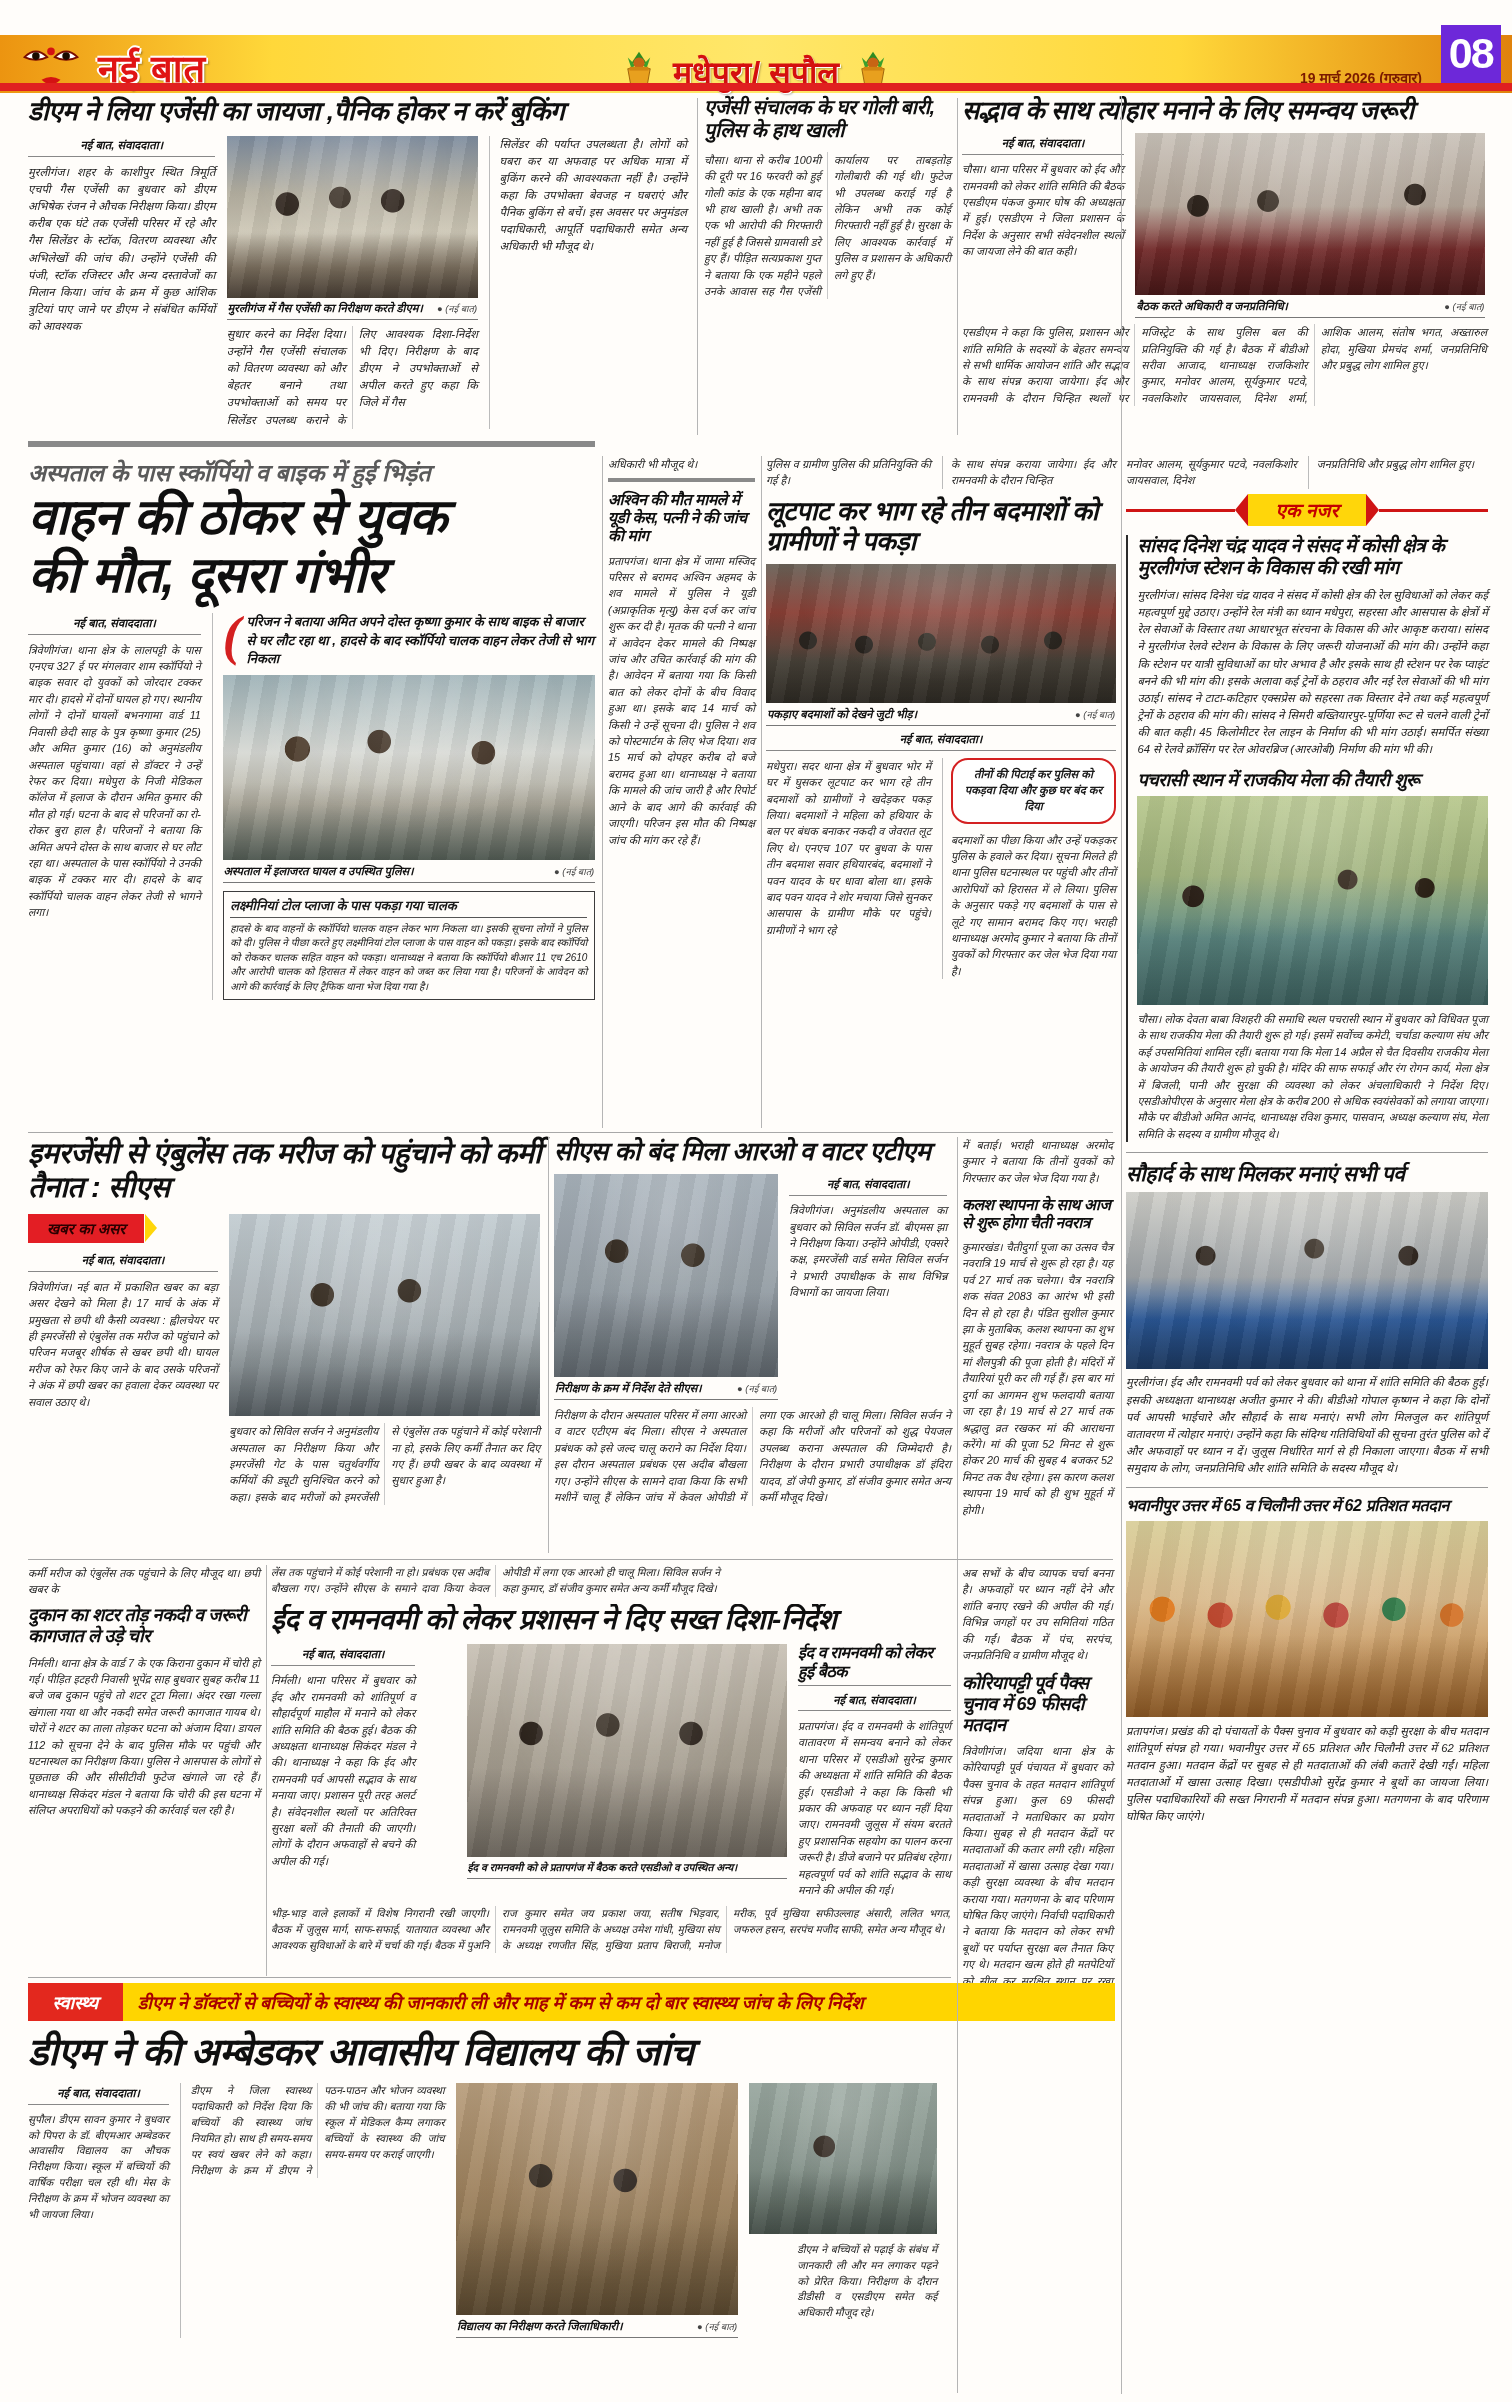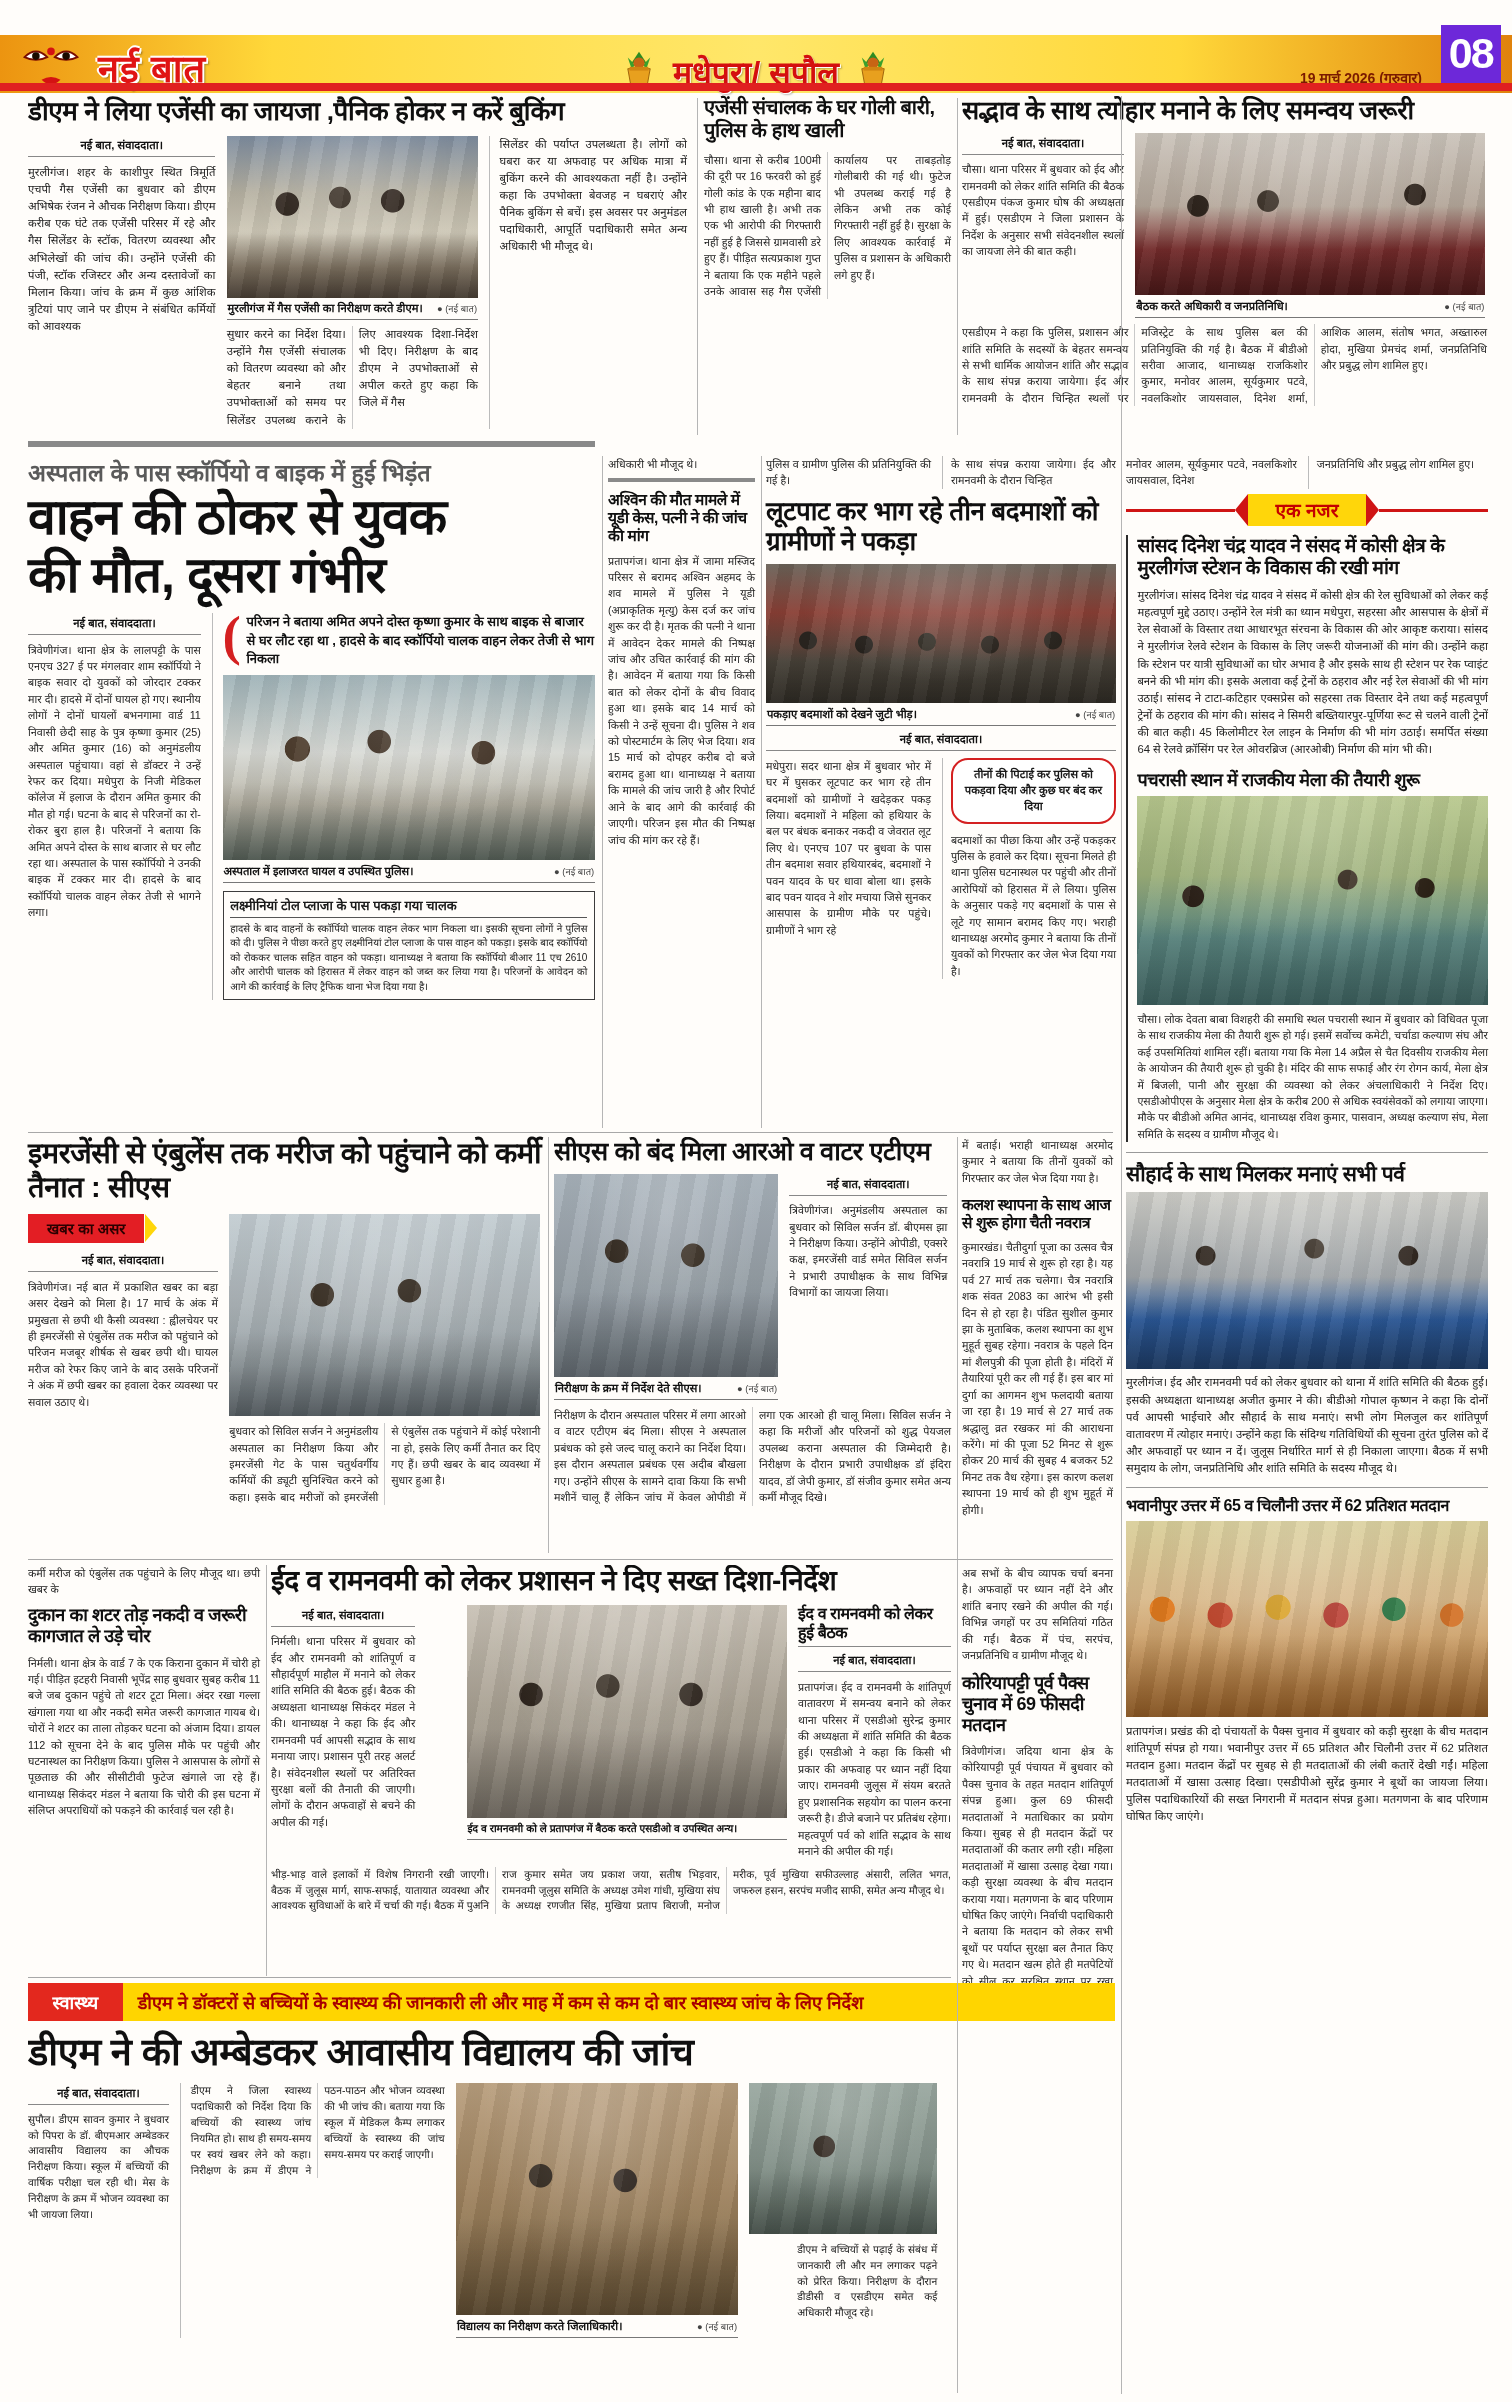--- a/index.html
+++ b/index.html
@@ -1,18 +1,18 @@
 <!DOCTYPE html>
 <html style="font-size:15px"><head>
 <meta charset="utf-8">
 <style>
   html,body{margin:0;padding:0;background:#dedede;}
   body{font-family:"Liberation Sans",sans-serif;}
   #page{position:relative;width:1512px;height:2402px;background:#fffdfa;margin:0 auto;overflow:hidden;color:#1a1a1a;}
-  .block{position:absolute;}
+  .block{position:absolute;font-style:italic;}
   .hl{font-weight:bold;color:#0f0f0f;line-height:1.16;letter-spacing:-0.4px;}
   .nowrap{white-space:nowrap;overflow:hidden;}
   .kicker{font-weight:bold;color:#5a5a5a;}
   .body-txt{font-size:11.3px;line-height:1.52;text-align:justify;color:#222;}
   .cols2{column-count:2;column-gap:13px;column-rule:0.9px solid #c9c9c9;}
   .cols3{column-count:3;column-gap:13px;column-rule:0.9px solid #c9c9c9;}
   .byline{font-weight:bold;text-align:center;font-size:11.3px;color:#111;border-bottom:0.9px solid #888;padding-bottom:3.8px;margin:1.9px 0 6.6px;}
   .photo{position:relative;overflow:hidden;background:#9a8f7d;}
   .photo::before{content:"";position:absolute;inset:0;background:repeating-linear-gradient(100deg,rgba(255,255,255,.05) 0 13px,rgba(0,0,0,.06) 13px 28px);}
   .photo::after{content:"";position:absolute;inset:0;background:radial-gradient(ellipse at 50% 18%,rgba(255,255,255,.16),transparent 58%),linear-gradient(180deg,transparent 58%,rgba(0,0,0,.28));}
@@ -263,20 +263,21 @@
     <div class="body-txt" style="font-size:10.8px;">कुमारखंड। चैतीदुर्गा पूजा का उत्सव चैत्र नवरात्रि 19 मार्च से शुरू हो रहा है। यह पर्व 27 मार्च तक चलेगा। चैत्र नवरात्रि शक संवत 2083 का आरंभ भी इसी दिन से हो रहा है। पंडित सुशील कुमार झा के मुताबिक, कलश स्थापना का शुभ मुहूर्त सुबह रहेगा। नवरात्र के पहले दिन मां शैलपुत्री की पूजा होती है। मंदिरों में तैयारियां पूरी कर ली गई हैं। इस बार मां दुर्गा का आगमन शुभ फलदायी बताया जा रहा है। 19 मार्च से 27 मार्च तक श्रद्धालु व्रत रखकर मां की आराधना करेंगे। मां की पूजा 52 मिनट से शुरू होकर 20 मार्च की सुबह 4 बजकर 52 मिनट तक वैध रहेगा। इस कारण कलश स्थापना 19 मार्च को ही शुभ मुहूर्त में होगी।</div>
   </div>
 
   <div class="block" style="left:28px;top:1565px;width:232px;height:412px;">
     <div class="body-txt" style="font-size:10.8px;">कर्मी मरीज को एंबुलेंस तक पहुंचाने के लिए मौजूद था। छपी खबर के</div>
     <div class="hl" style="font-size:18px;margin:7.5px 0;">दुकान का शटर तोड़ नकदी व जरूरी कागजात ले उड़े चोर</div>
     <div class="body-txt" style="font-size:10.8px;">निर्मली। थाना क्षेत्र के वार्ड 7 के एक किराना दुकान में चोरी हो गई। पीड़ित इटहरी निवासी भूपेंद्र साह बुधवार सुबह करीब 11 बजे जब दुकान पहुंचे तो शटर टूटा मिला। अंदर रखा गल्ला खंगाला गया था और नकदी समेत जरूरी कागजात गायब थे। चोरों ने शटर का ताला तोड़कर घटना को अंजाम दिया। डायल 112 को सूचना देने के बाद पुलिस मौके पर पहुंची और घटनास्थल का निरीक्षण किया। पुलिस ने आसपास के लोगों से पूछताछ की और सीसीटीवी फुटेज खंगाले जा रहे हैं। थानाध्यक्ष सिकंदर मंडल ने बताया कि चोरी की इस घटना में संलिप्त अपराधियों को पकड़ने की कार्रवाई चल रही है।</div>
   </div>
 
   <div class="block" style="left:271px;top:1565px;width:680px;height:412px;">
+    <div class="body-txt cols3" style="font-size:10.4px;margin-bottom:7.5px;">लेंस तक पहुंचाने में कोई परेशानी ना हो। प्रबंधक एस अदीब बौखला गए। उन्होंने सीएस के समाने दावा किया केवल ओपीडी में लगा एक आरओ ही चालू मिला। सिविल सर्जन ने कहा कुमार, डॉ संजीव कुमार समेत अन्य कर्मी मौजूद दिखे।</div>
     <div class="hl nowrap" style="font-size:28px;margin-bottom:7.5px;">ईद व रामनवमी को लेकर प्रशासन ने दिए सख्त दिशा-निर्देश</div>
     <div class="row">
       <div style="width:151px;">
         <div class="byline">नई बात, संवाददाता।</div>
         <div class="body-txt" style="font-size:10.8px;">निर्मली। थाना परिसर में बुधवार को ईद और रामनवमी को शांतिपूर्ण व सौहार्दपूर्ण माहौल में मनाने को लेकर शांति समिति की बैठक हुई। बैठक की अध्यक्षता थानाध्यक्ष सिकंदर मंडल ने की। थानाध्यक्ष ने कहा कि ईद और रामनवमी पर्व आपसी सद्भाव के साथ मनाया जाए। प्रशासन पूरी तरह अलर्ट है। संवेदनशील स्थलों पर अतिरिक्त सुरक्षा बलों की तैनाती की जाएगी। लोगों के दौरान अफवाहों से बचने की अपील की गई।</div>
       </div>
       <div style="width:335px;padding-left:40px;">
         <div class="photo" style="height:213px;background:radial-gradient(circle at 20% 42%,#2b221a 0 11.3px,transparent 12.2px),radial-gradient(circle at 44% 38%,#32281e 0 11.3px,transparent 12.2px),radial-gradient(circle at 70% 42%,#2c231b 0 11.3px,transparent 12.2px),linear-gradient(180deg,#c9c2b6 0%,#aaa294 48%,#8e867a 100%);"></div>
         <div class="caption-row">
           <span class="caption" style="font-size:10.4px;">ईद व रामनवमी को ले प्रतापगंज में बैठक करते एसडीओ व उपस्थित अन्य।</span>

